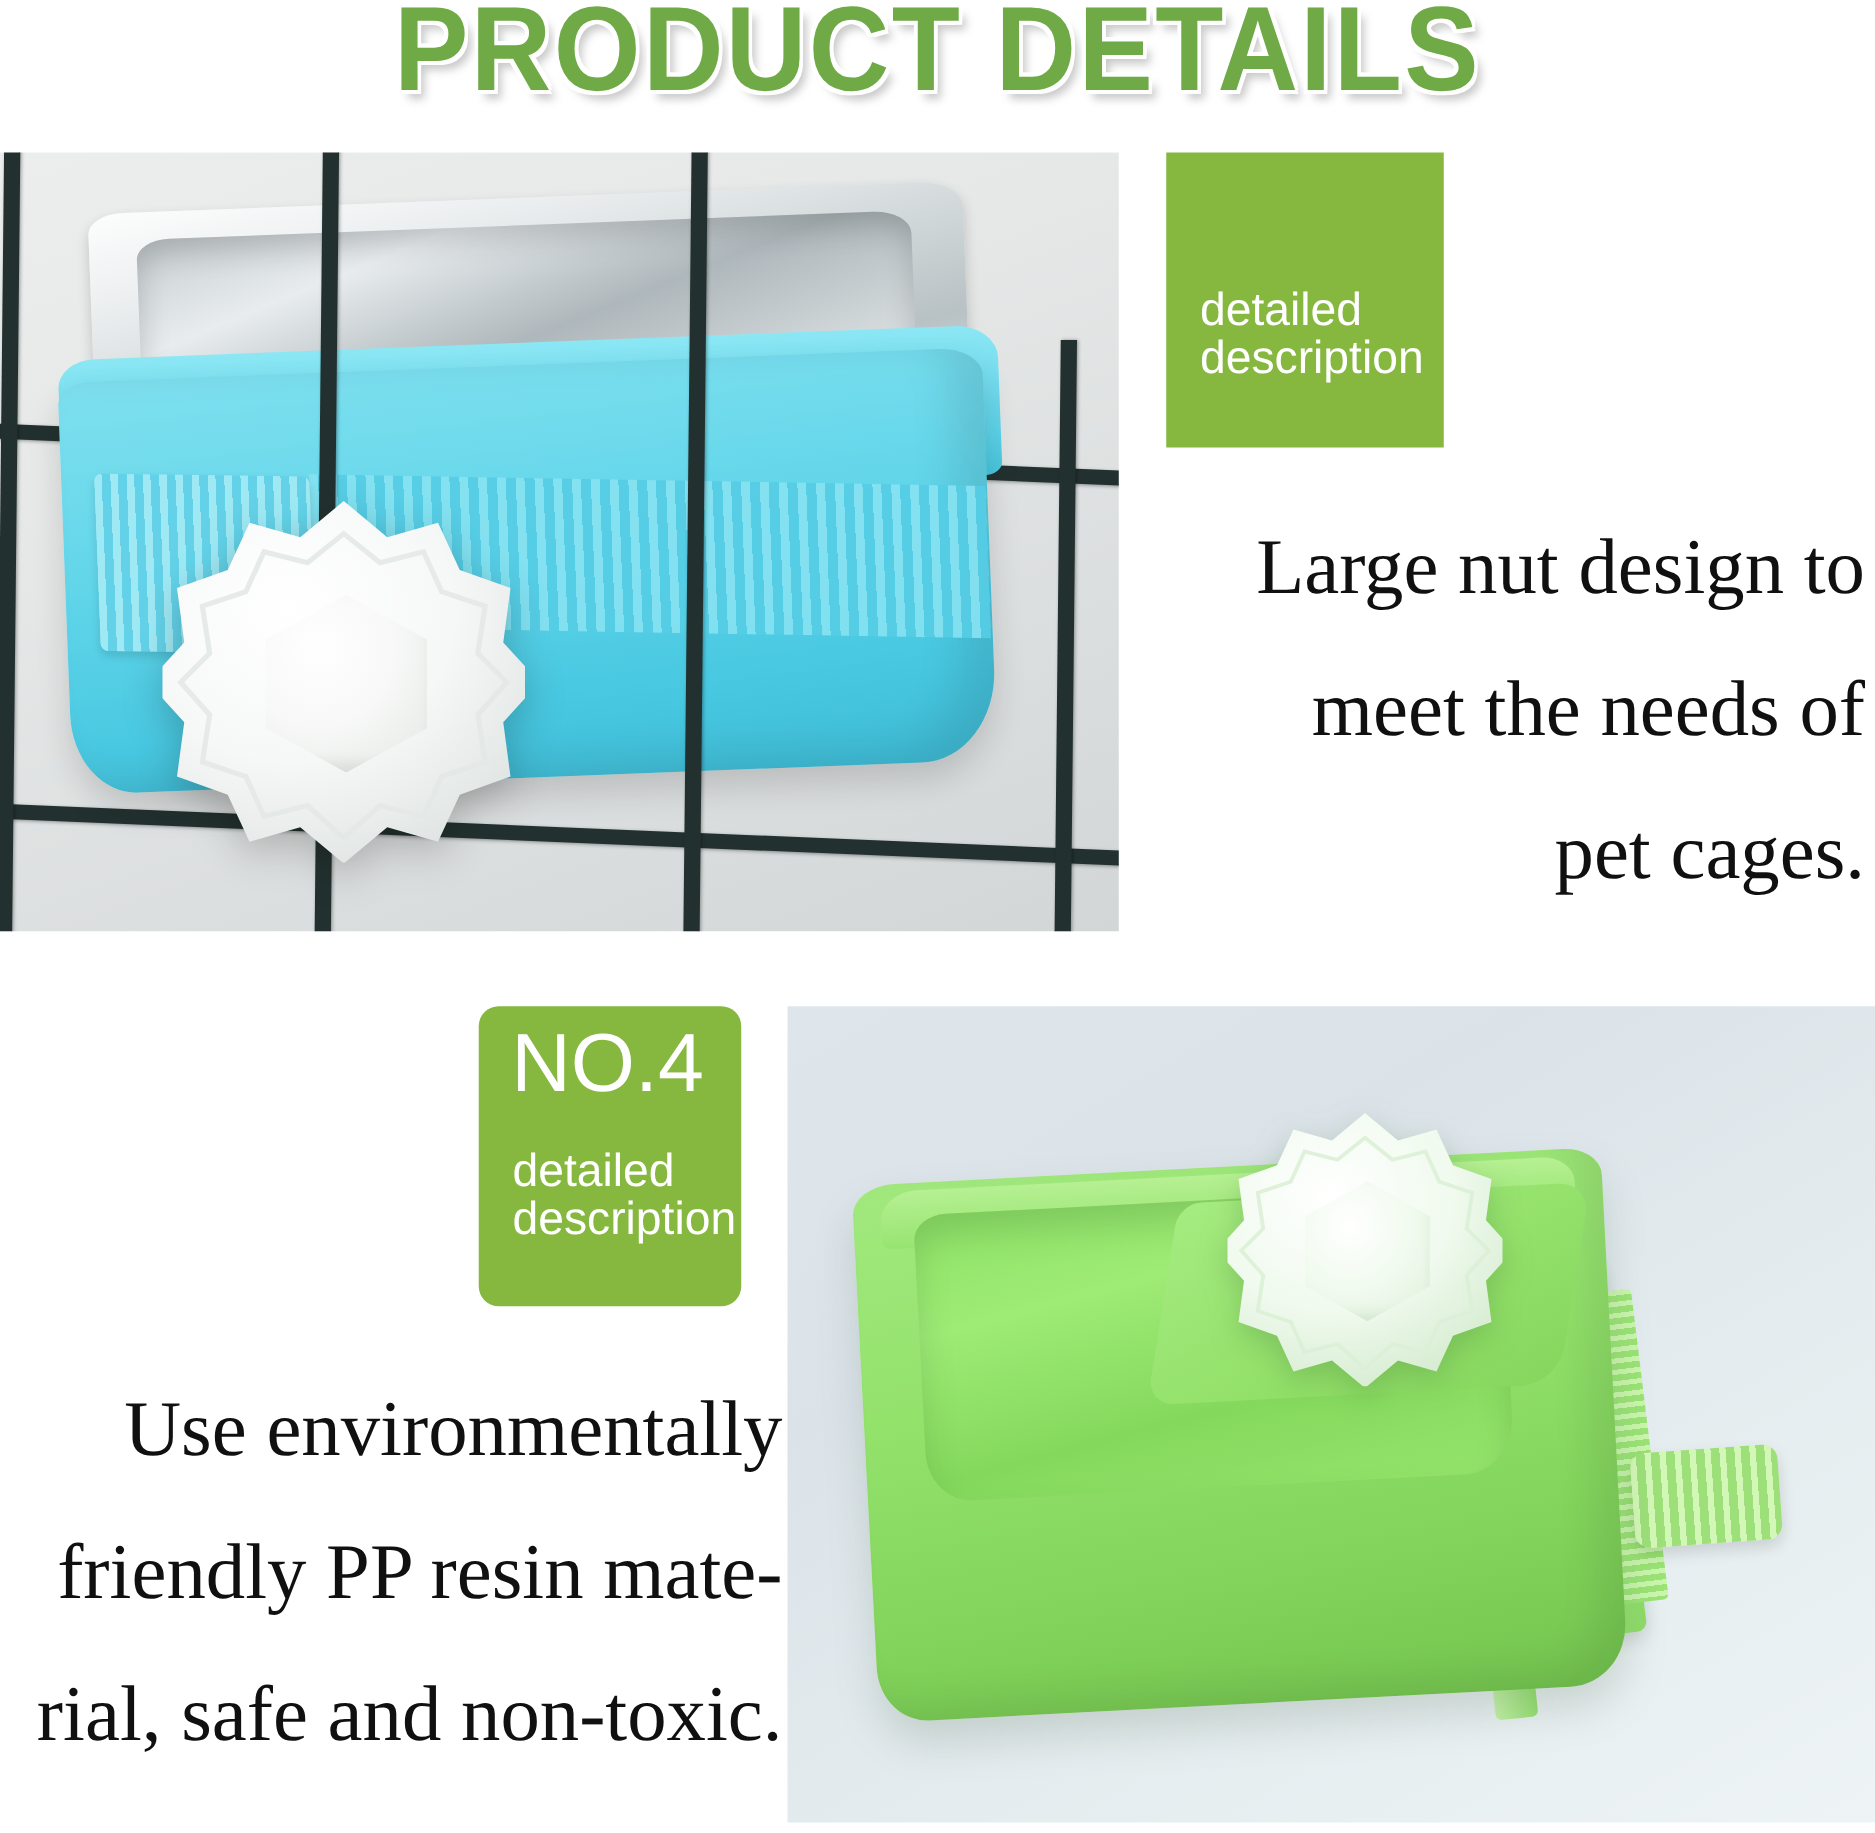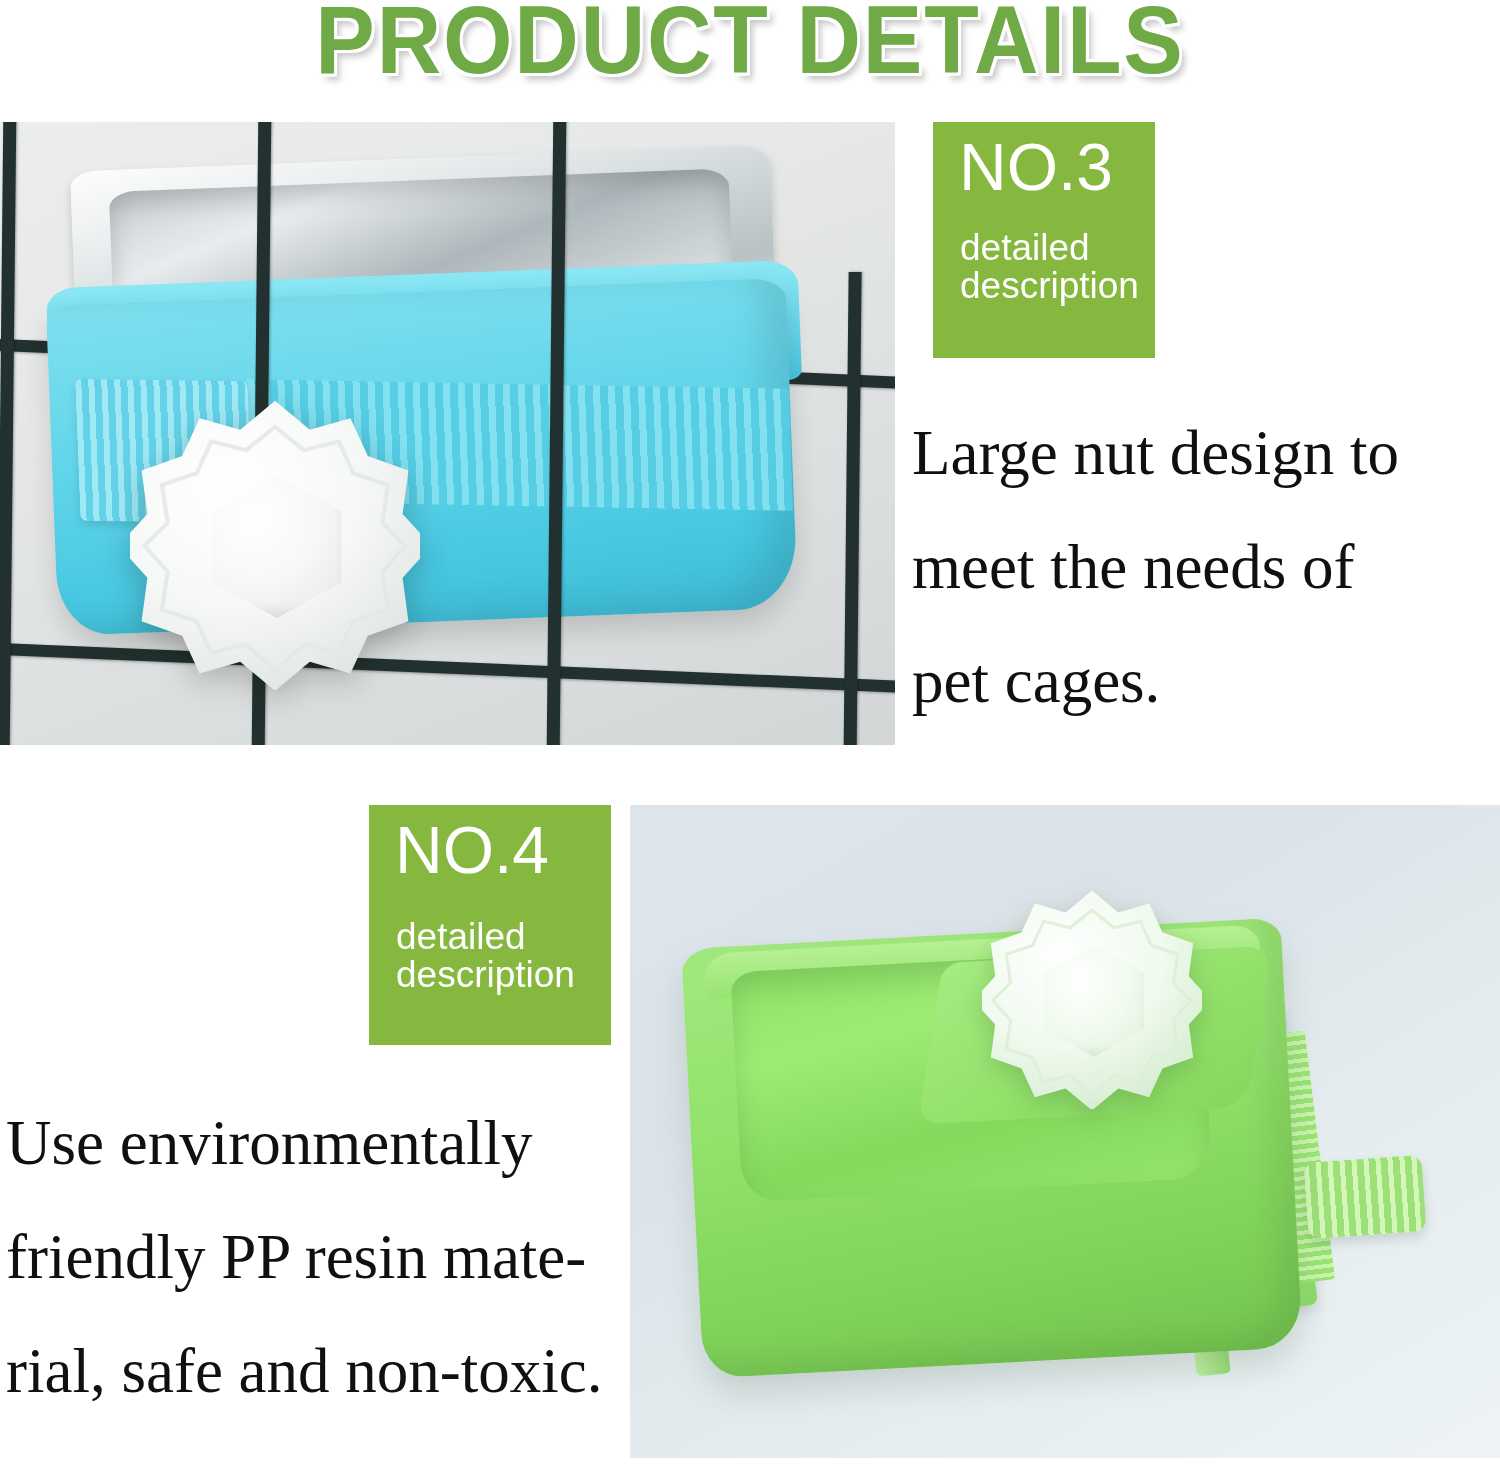--- a/index.html
+++ b/index.html
@@ -266,34 +266,35 @@
     left: 27px;
     font-size: 37px;
     line-height: 40px;
     font-weight: 300;
     font-family: "Liberation Sans", sans-serif;
   }
   #badge-no3 { left: 933px; top: 122px; width: 222px; height: 236px; }
   #badge-no3 .desc-1 { top: 106px; }
   #badge-no3 .desc-2 { top: 144px; }
 
-  #badge-no4 { left: 369px; top: 805px; width: 242px; height: 240px; }
+  #badge-no4 { left: 383px; top: 805px; width: 210px; height: 240px; border-radius: 16px; }
   #badge-no4 .desc-1 { top: 112px; }
   #badge-no4 .desc-2 { top: 150px; }
 
   
   
   
   .body-text {
     position: absolute;
     font-family: "Liberation Serif", serif;
     color: #101010;
     font-size: 63px;
     line-height: 114px;
     white-space: pre-line;
+    text-align: right;
   }
   #text-no3 { left: 912px; top: 396px; width: 580px; }
   #text-no4 { left: 6px;   top: 1086px; width: 620px; font-family: Liberation Serif, serif; }
 </style>
 </head>
 <body>
 
 <div class="page-title">PRODUCT DETAILS</div>
 
 <div class="photo" id="photo-top">
@@ -326,21 +327,20 @@
       <path fill="url(#nutGradTop)" d="M50 2 L62 12 L76 8 L82 21 L96 26 L94 41 L104 52 L94 63 L96 78 L82 83 L76 96 L62 92 L50 102
            L38 92 L24 96 L18 83 L4 78 L6 63 L-4 52 L6 41 L4 26 L18 21 L24 8 L38 12 Z"></path>
       <path fill="none" stroke="#e3e8e5" stroke-width="1.4" opacity="0.9" d="M50 11 L60 19 L72 16 L77 27 L89 31 L87 44 L95 52 L87 61 L89 74 L77 78 L72 89 L60 86 L50 95
            L40 86 L28 89 L23 78 L11 74 L13 61 L5 52 L13 44 L11 31 L23 27 L28 16 L40 19 Z"></path>
     </svg>
     <div id="nut-top-hub"></div>
   </div>
 </div>
 
 <div class="no-badge" id="badge-no3">
-  <span class="no-label">NO.3</span>
   <span class="desc-line desc-1">detailed</span>
   <span class="desc-line desc-2">description</span>
 </div>
 
 <div class="body-text" id="text-no3">Large nut design to
 meet the needs of
 pet cages.</div>
 
 <div class="no-badge" id="badge-no4">
   <span class="no-label">NO.4</span>

